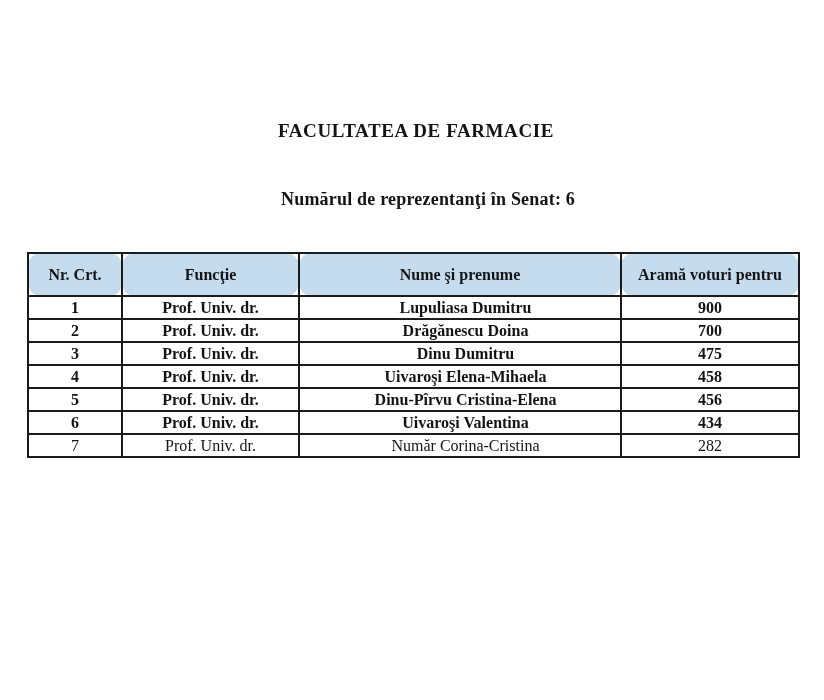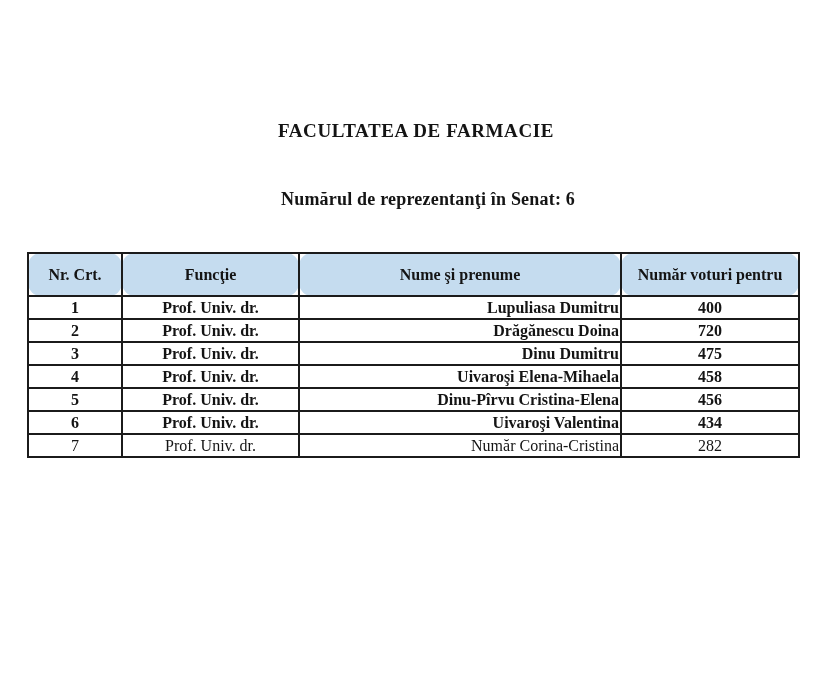--- a/index.html
+++ b/index.html
@@ -65,21 +65,21 @@
     border-radius: 13px;
   }
   table.results tbody tr {
     height: 23px;
     font-weight: bold;
   }
   table.results tbody tr.not-elected {
     font-weight: normal;
   }
   table.results td.name-cell {
-    text-align: right;
+    text-align: center;
     padding-left: 12px;
     border-radius: 8px;
   }
 </style>
 </head>
 <body>
 
 <div class="page">
 
   <h1 class="doc-title">FACULTATEA DE FARMACIE</h1>
@@ -91,35 +91,35 @@
       <col style="width:94px">
       <col style="width:177px">
       <col style="width:322px">
       <col style="width:178px">
     </colgroup>
     <thead>
       <tr>
         <th>Nr. Crt.</th>
         <th>Funcţie</th>
         <th>Nume şi prenume</th>
-        <th>Număr voturi pentru</th>
+        <th>Aramă voturi pentru</th>
       </tr>
     </thead>
     <tbody>
       <tr>
         <td>1</td>
         <td>Prof. Univ. dr.</td>
         <td class="name-cell">Lupuliasa Dumitru</td>
-        <td>400</td>
+        <td>900</td>
       </tr>
       <tr>
         <td>2</td>
         <td>Prof. Univ. dr.</td>
         <td class="name-cell">Drăgănescu Doina</td>
-        <td>720</td>
+        <td>700</td>
       </tr>
       <tr>
         <td>3</td>
         <td>Prof. Univ. dr.</td>
         <td class="name-cell">Dinu Dumitru</td>
         <td>475</td>
       </tr>
       <tr>
         <td>4</td>
         <td>Prof. Univ. dr.</td>

